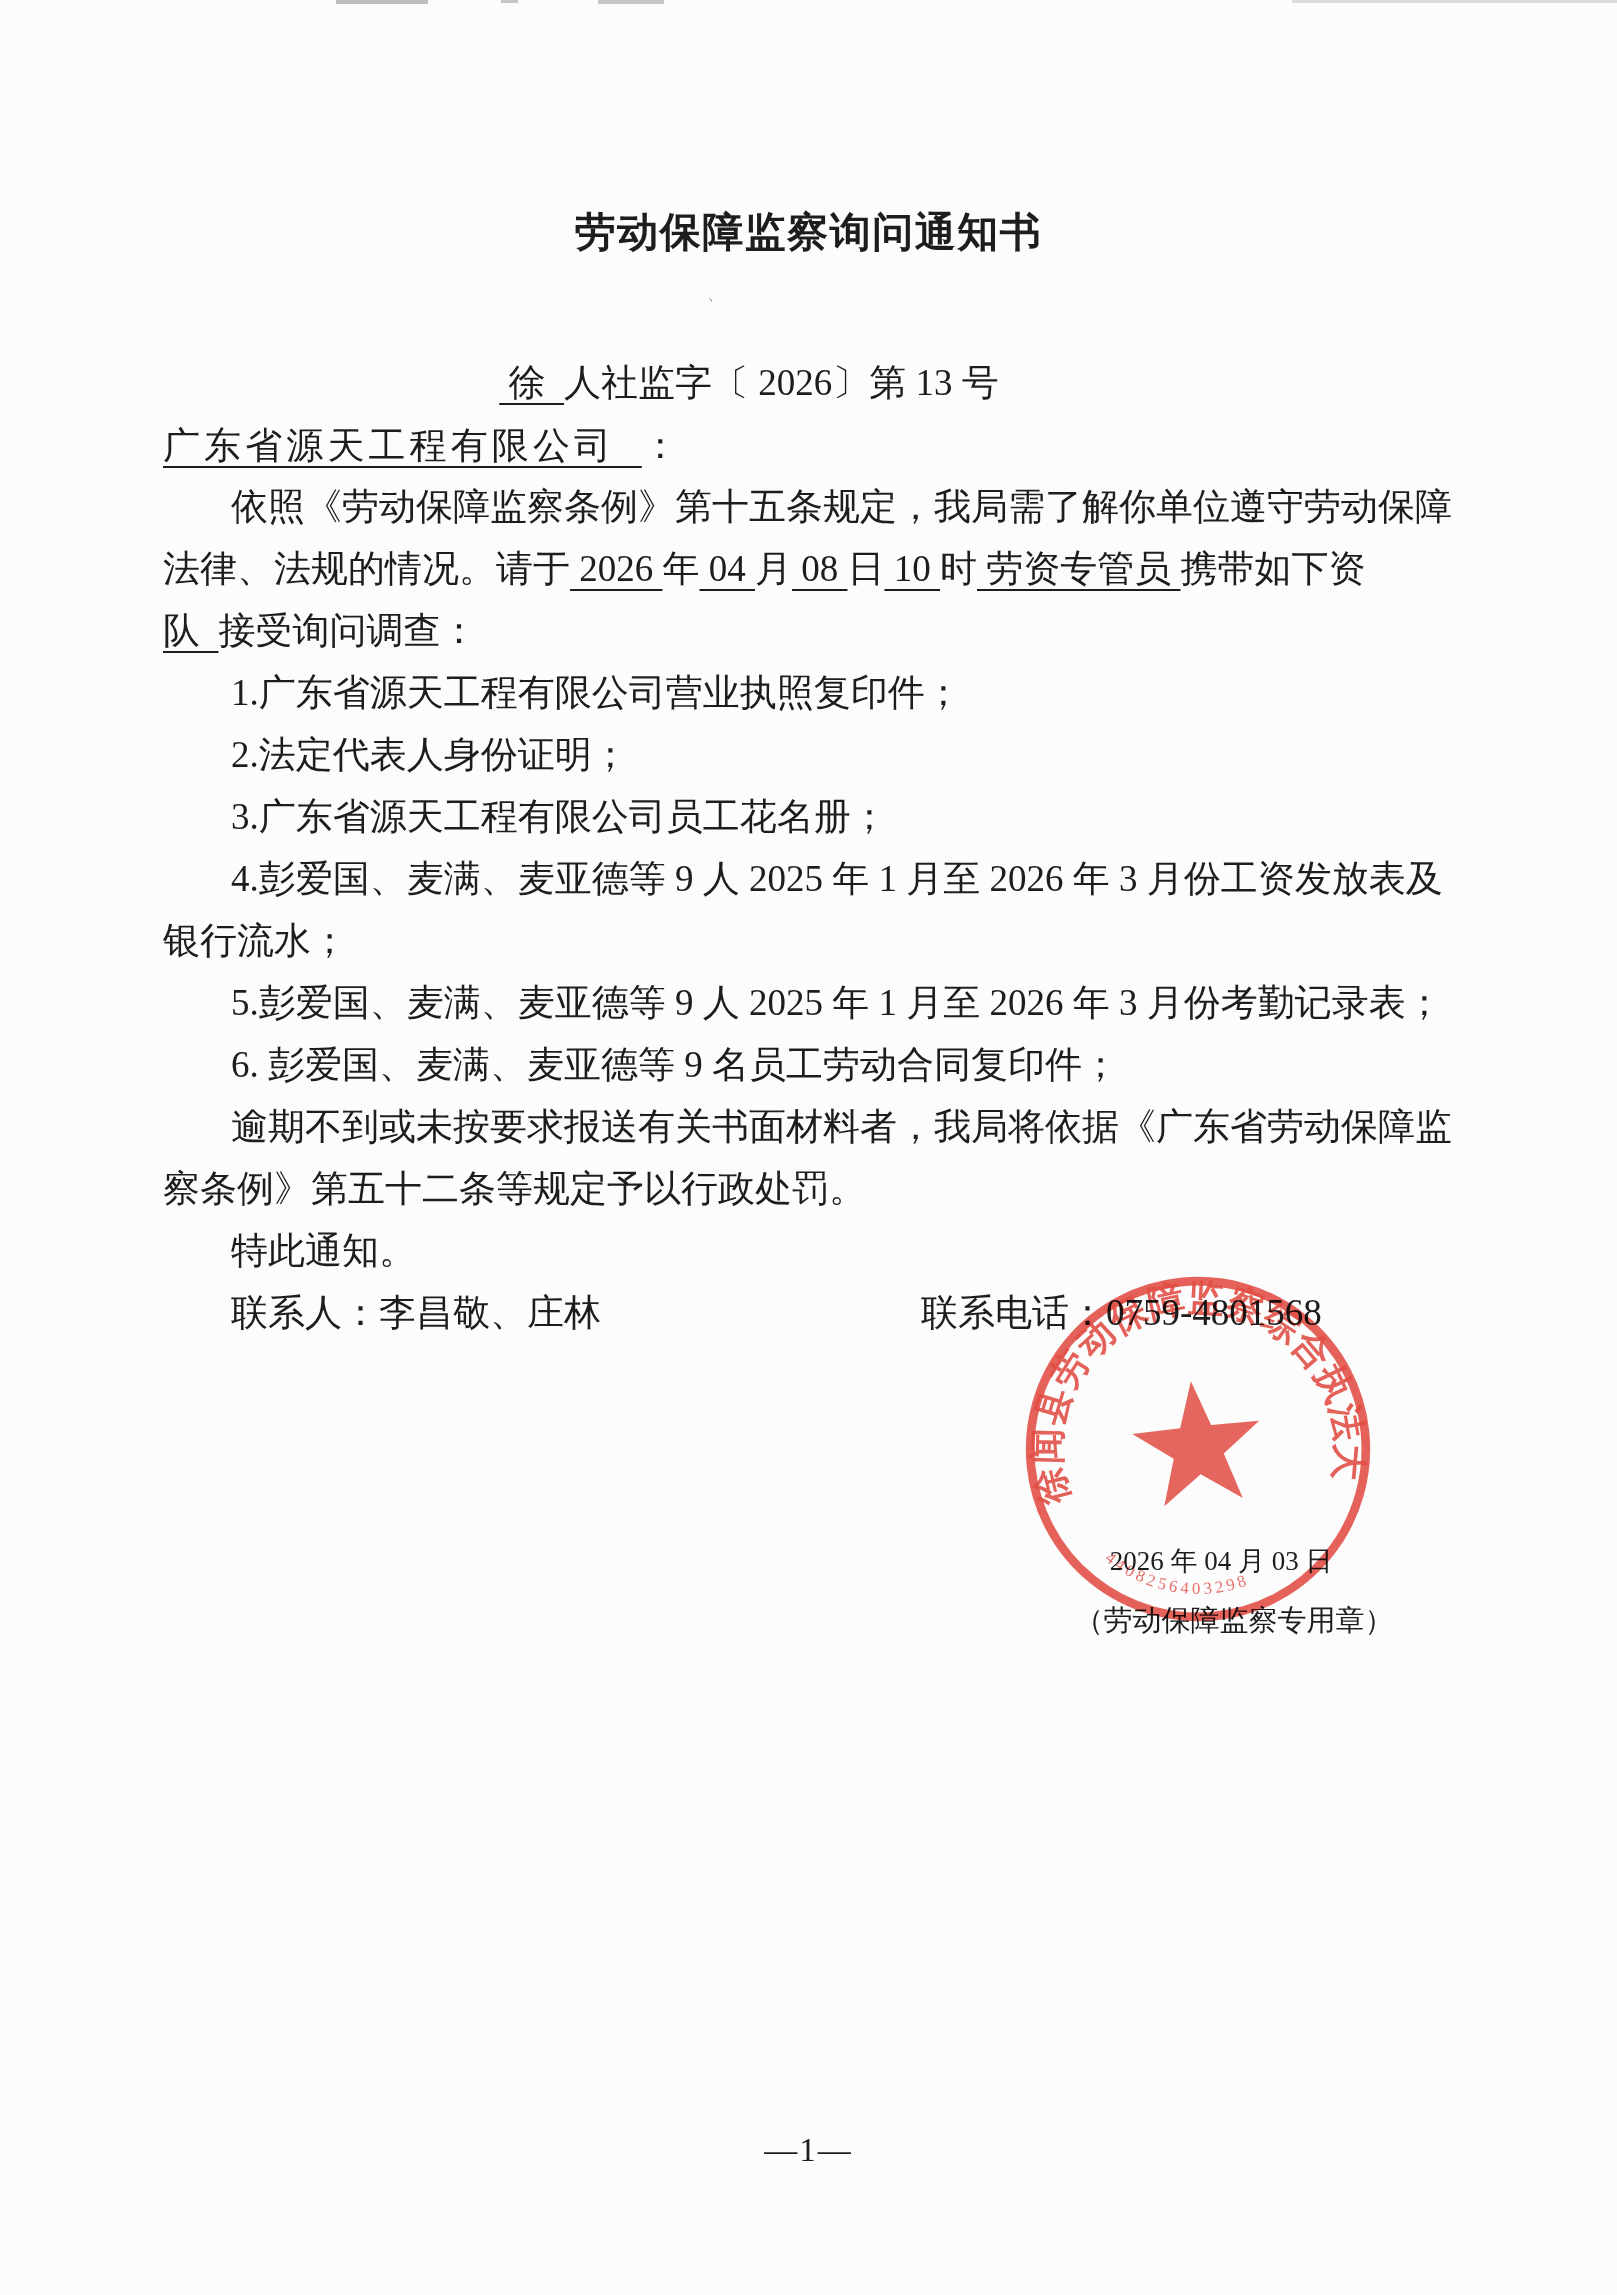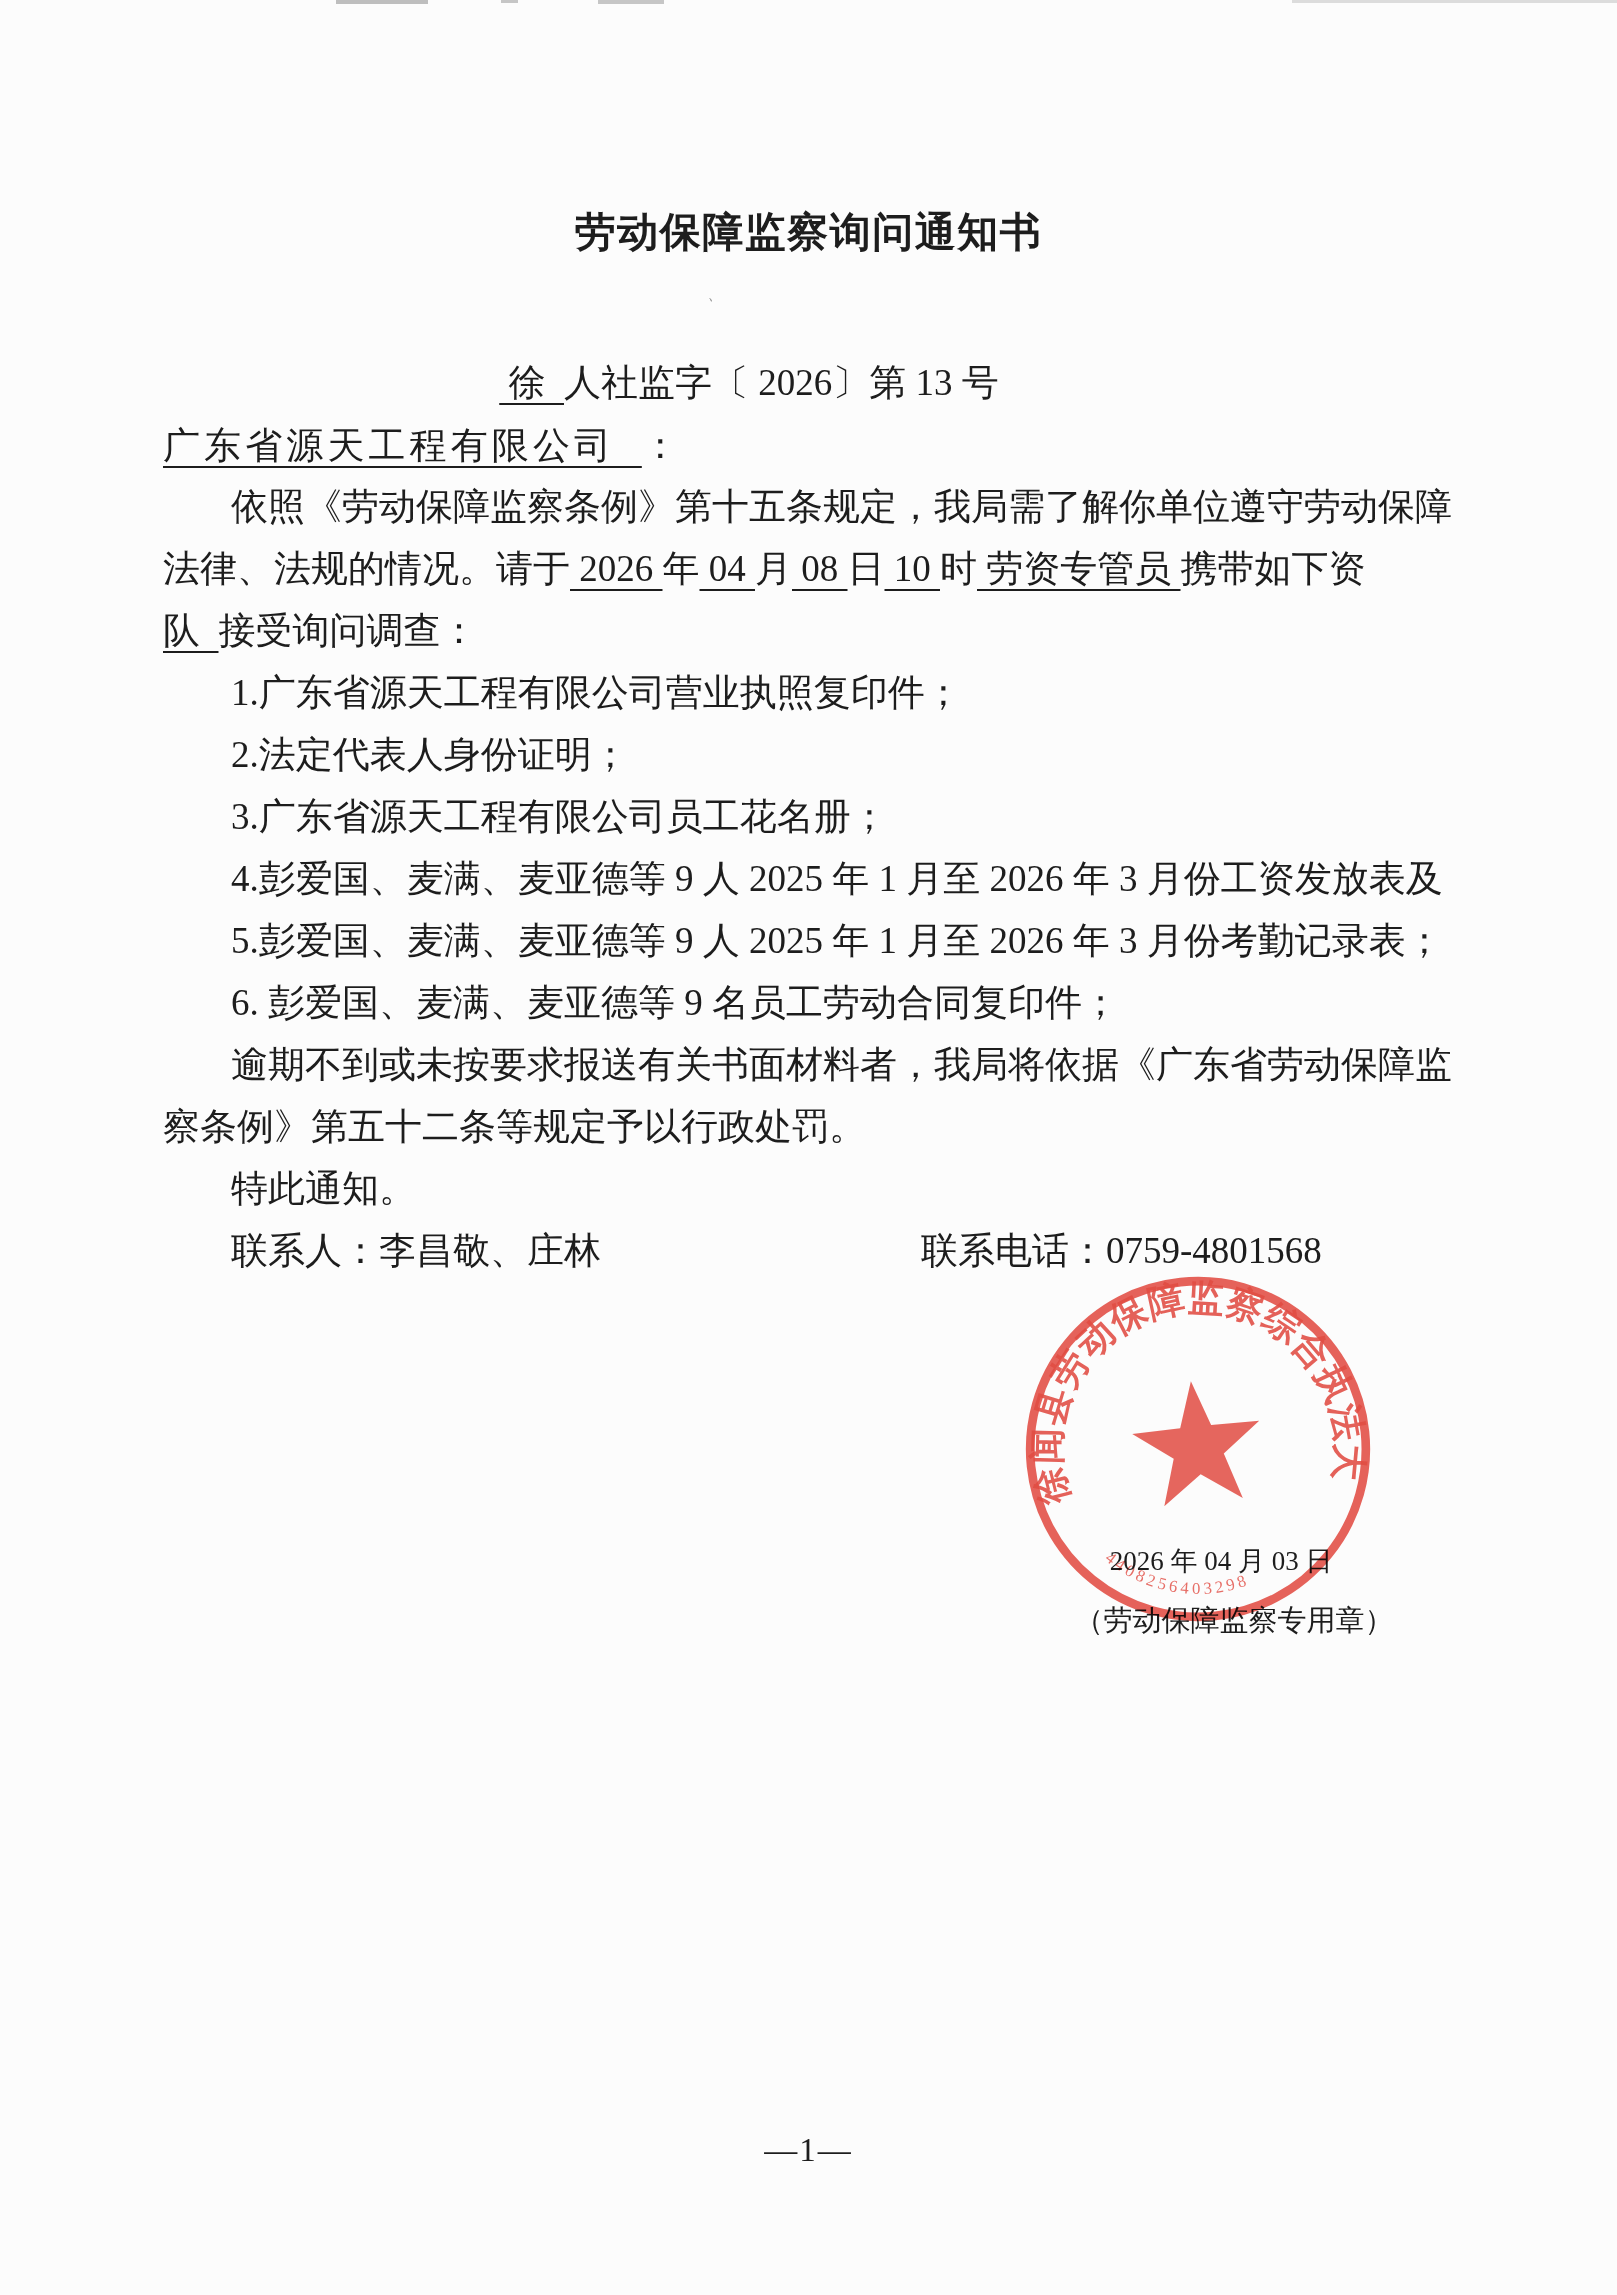--- a/index.html
+++ b/index.html
@@ -74,20 +74,21 @@
 <div class="addressee"><span class="u">广东省源天工程有限公司&nbsp;&nbsp;</span><span>：</span></div>
 
 <div class="bodyflow">
   <div class="bline ind">依照《劳动保障监察条例》第十五条规定，我局需了解你单位遵守劳动保障</div>
   <div class="bline"><span>法律、法规的情况。请于</span><span class="u">&nbsp;2026&nbsp;</span><span>年</span><span class="u">&nbsp;04&nbsp;</span><span>月</span><span class="u">&nbsp;08&nbsp;</span><span>日</span><span class="u">&nbsp;10&nbsp;</span><span>时</span><span class="u">&nbsp;劳资专管员&nbsp;</span><span>携带如下资</span></div>
   <div class="bline"><span class="u">队&nbsp;&nbsp;</span><span>接受询问调查：</span></div>
   <div class="bline ind">1.广东省源天工程有限公司营业执照复印件；</div>
   <div class="bline ind">2.法定代表人身份证明；</div>
   <div class="bline ind">3.广东省源天工程有限公司员工花名册；</div>
   <div class="bline ind">4.彭爱国、麦满、麦亚德等 9 人 2025 年 1 月至 2026 年 3 月份工资发放表及</div>
+  <div class="bline">银行流水；</div>
   <div class="bline ind">5.彭爱国、麦满、麦亚德等 9 人 2025 年 1 月至 2026 年 3 月份考勤记录表；</div>
   <div class="bline ind">6. 彭爱国、麦满、麦亚德等 9 名员工劳动合同复印件；</div>
   <div class="bline ind">逾期不到或未按要求报送有关书面材料者，我局将依据《广东省劳动保障监</div>
   <div class="bline">察条例》第五十二条等规定予以行政处罚。</div>
   <div class="bline ind">特此通知。</div>
   <div class="bline ind"><span>联系人：李昌敬、庄林</span><span class="phone">联系电话：0759-4801568</span></div>
 </div>
 
 <div class="datel">2026 年 04 月 03 日</div>
 <div class="sealnote">（劳动保障监察专用章）</div>

